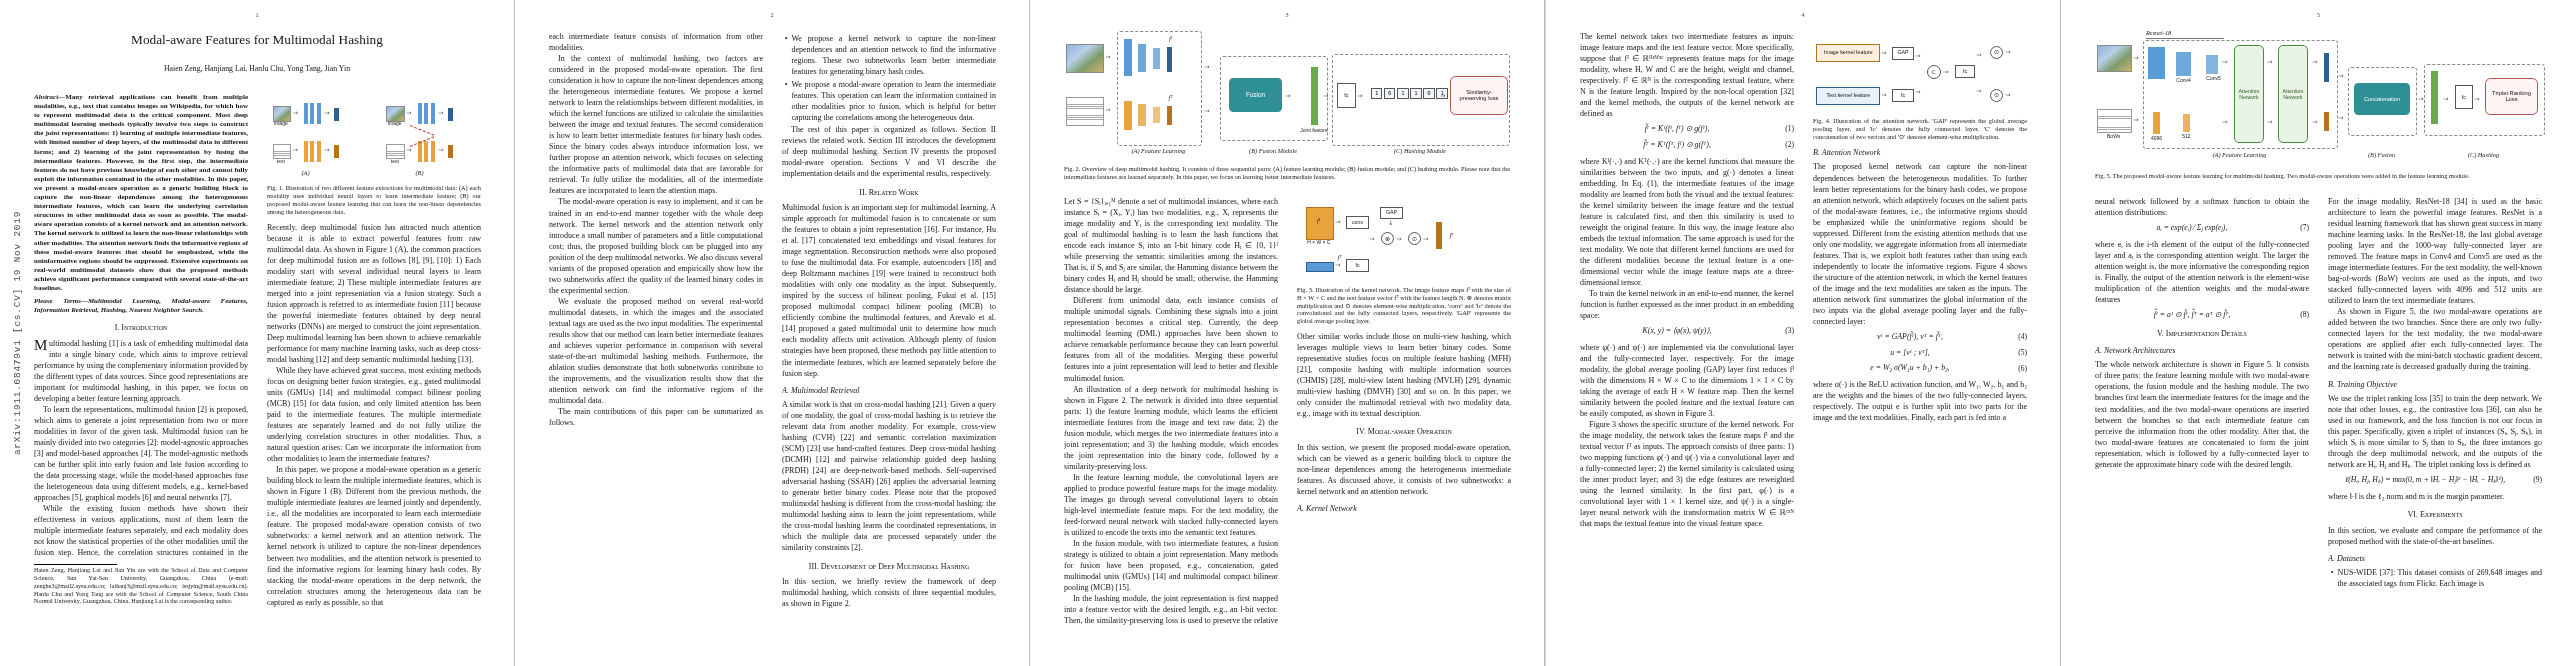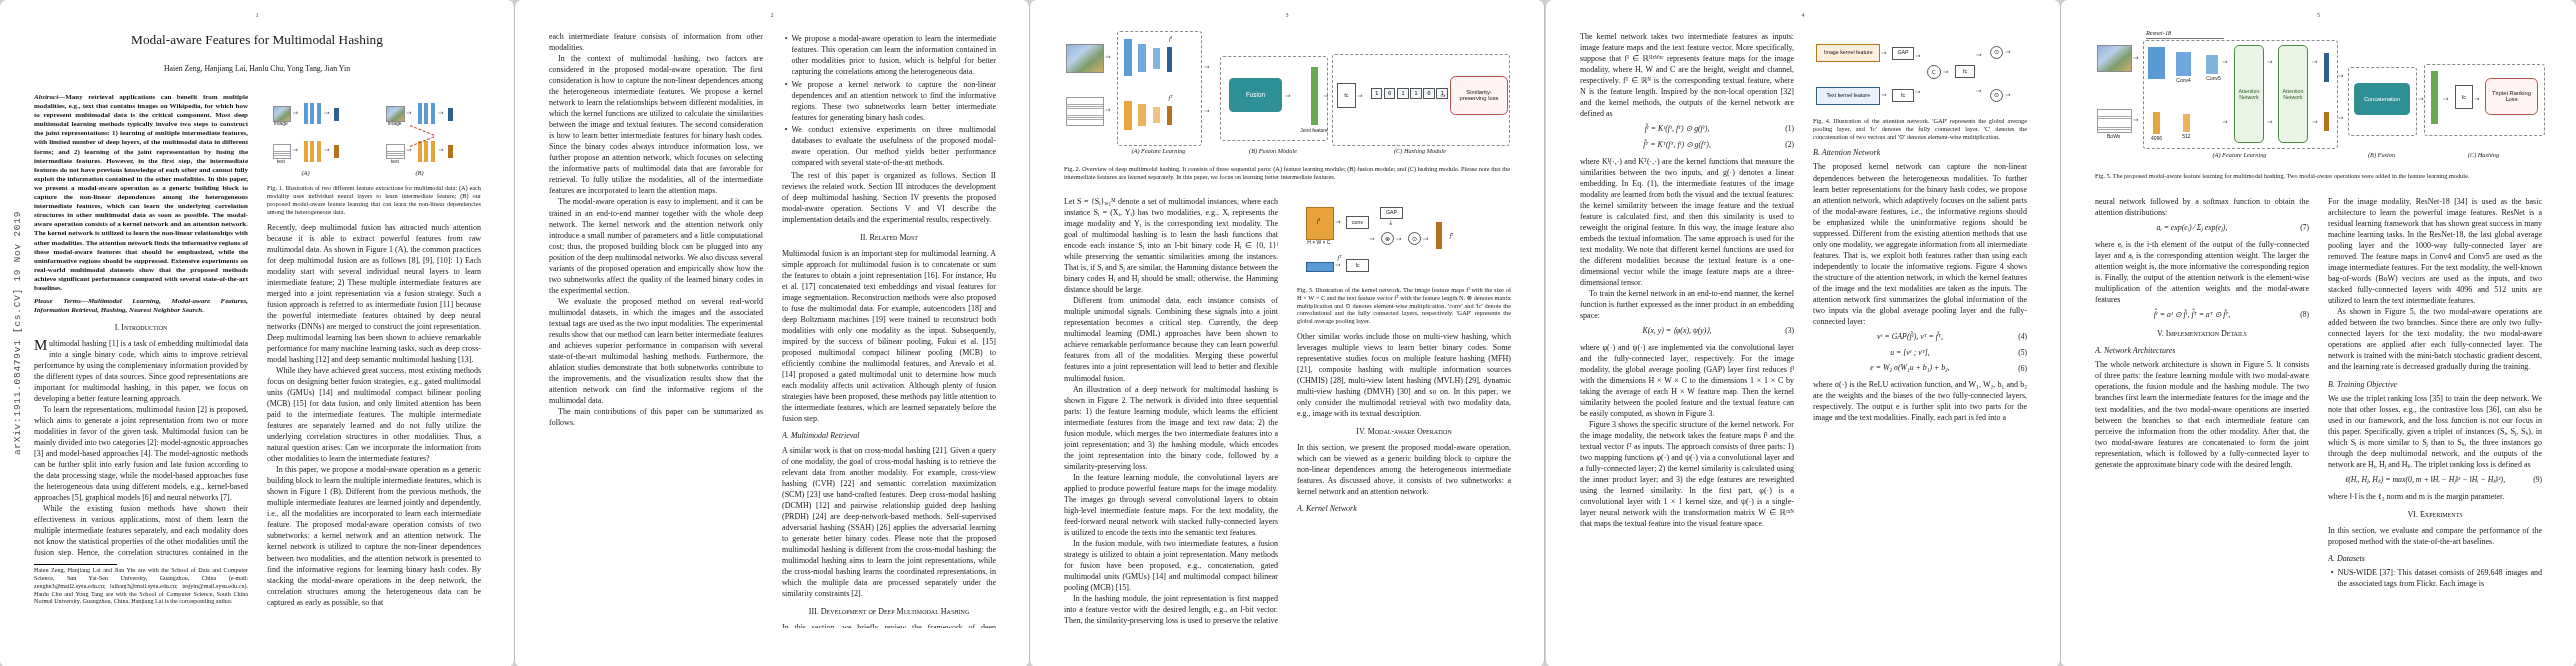--- a/index.html
+++ b/index.html
@@ -1,18 +1,18 @@
 <!DOCTYPE html>
 <html style="font-size:9px"><head>
 <meta charset="utf-8">
 <style>
   html,body{margin:0;padding:0;background:#cfcfcf;}
   .canvas{position:relative;width:2576px;height:667px;overflow:hidden;background:#cfcfcf;}
   .page{position:absolute;top:0;width:515px;height:667px;background:#ffffff;overflow:hidden;
-        font-family:"Liberation Serif",serif;color:#161616;box-sizing:border-box;border-right:0.6px solid #bdbdbd;border-radius:7px;}
+        font-family:"Liberation Serif",serif;color:#161616;box-sizing:border-box;border-right:0.6px solid #bdbdbd;}
   .pageno{position:absolute;top:12.2px;left:0;width:100%;text-align:center;font-size:6.1px;color:#444;}
   .wm{position:absolute;top:333px;left:16.7px;transform:translate(-50%,-50%) rotate(-90deg);
       font-family:"Liberation Mono",monospace;font-size:9.4px;letter-spacing:0.8px;color:#4a4a4a;white-space:nowrap;}
   .title{position:absolute;top:32px;left:0;width:100%;text-align:center;font-size:13.3px;}
   .authors{position:absolute;top:64px;left:0;width:100%;text-align:center;font-size:7.8px;}
   .col{position:absolute;width:214px;text-align:justify;font-size:8px;line-height:1.38;overflow:hidden;}
   .col p{margin:0;text-indent:9px;}
   .noind{text-indent:0 !important;}
   .abs-p{font-weight:bold;font-size:7px;line-height:1.3;margin-bottom:3.9px !important;}
   .terms-p{font-weight:bold;font-style:italic;font-size:7px;line-height:1.3;}
@@ -129,25 +129,24 @@
   <div class="page" style="left:515px">
     <div class="pageno">2</div>
     <div class="col" style="left:34px;top:31px;height:597px">
       <p class="noind">each intermediate feature consists of information from other modalities.</p>
       <p>In the context of multimodal hashing, two factors are considered in the proposed modal-aware operation. The first consideration is how to capture the non-linear dependences among the heterogeneous intermediate features. We propose a kernel network to learn the relationships between different modalities, in which the kernel functions are utilized to calculate the similarities between the image and textual features. The second consideration is how to learn better intermediate features for binary hash codes. Since the binary codes always introduce information loss, we further propose an attention network, which focuses on selecting the informative parts of multimodal data that are favorable for retrieval. To fully utilize the modalities, all of the intermediate features are incorporated to learn the attention maps.</p>
       <p>The modal-aware operation is easy to implement, and it can be trained in an end-to-end manner together with the whole deep network. The kernel network and the attention network only introduce a small number of parameters and a little computational cost; thus, the proposed building block can be plugged into any position of the deep multimodal networks. We also discuss several variants of the proposed operation and empirically show how the two subnetworks affect the quality of the learned binary codes in the experimental section.</p>
       <p>We evaluate the proposed method on several real-world multimodal datasets, in which the images and the associated textual tags are used as the two input modalities. The experimental results show that our method can learn better intermediate features and achieves superior performance in comparison with several state-of-the-art multimodal hashing methods. Furthermore, the ablation studies demonstrate that both subnetworks contribute to the improvements, and the visualization results show that the attention network can find the informative regions of the multimodal data.</p>
       <p>The main contributions of this paper can be summarized as follows.</p>
     </div>
     <div class="col" style="left:267px;top:31px;height:597px">
+      <div class="bul">We propose a kernel network to capture the non-linear dependences and an attention network to find the informative regions. These two subnetworks learn better intermediate features for generating binary hash codes.</div>
       <div class="bul">We propose a modal-aware operation to learn the intermediate features. This operation can learn the information contained in other modalities prior to fusion, which is helpful for better capturing the correlations among the heterogeneous data.</div>
-      <div class="bul">We propose a kernel network to capture the non-linear dependences and an attention network to find the informative regions. These two subnetworks learn better intermediate features for generating binary hash codes.</div>
-      <div class="bul">We conduct extensive experiments on three multimodal databases to evaluate the usefulness of the proposed modal-aware operation. Our method yields better performance compared with several state-of-the-art methods.</div>
       <p>The rest of this paper is organized as follows. Section II reviews the related work. Section III introduces the development of deep multimodal hashing. Section IV presents the proposed modal-aware operation. Sections V and VI describe the implementation details and the experimental results, respectively.</p>
-      <div class="sech">II. Related Most</div>
+      <div class="sech">II. Related Work</div>
       <p class="noind">Multimodal fusion is an important step for multimodal learning. A simple approach for multimodal fusion is to concatenate or sum the features to obtain a joint representation [16]. For instance, Hu et al. [17] concatenated text embeddings and visual features for image segmentation. Reconstruction methods were also proposed to fuse the multimodal data. For example, autoencoders [18] and deep Boltzmann machines [19] were trained to reconstruct both modalities with only one modality as the input. Subsequently, inspired by the success of bilinear pooling, Fukui et al. [15] proposed multimodal compact bilinear pooling (MCB) to efficiently combine the multimodal features, and Arevalo et al. [14] proposed a gated multimodal unit to determine how much each modality affects unit activation. Although plenty of fusion strategies have been proposed, these methods pay little attention to the intermediate features, which are learned separately before the fusion step.</p>
       <div class="subh">A. Multimodal Retrieval</div>
       <p class="noind">A similar work is that on cross-modal hashing [21]. Given a query of one modality, the goal of cross-modal hashing is to retrieve the relevant data from another modality. For example, cross-view hashing (CVH) [22] and semantic correlation maximization (SCM) [23] use hand-crafted features. Deep cross-modal hashing (DCMH) [12] and pairwise relationship guided deep hashing (PRDH) [24] are deep-network-based methods. Self-supervised adversarial hashing (SSAH) [26] applies the adversarial learning to generate better binary codes. Please note that the proposed multimodal hashing is different from the cross-modal hashing: the multimodal hashing aims to learn the joint representations, while the cross-modal hashing learns the coordinated representations, in which the multiple data are processed separately under the similarity constraints [2].</p>
       <div class="sech">III. Development of Deep Multimodal Hashing</div>
       <p class="noind">In this section, we briefly review the framework of deep multimodal hashing, which consists of three sequential modules, as shown in Figure 2.</p>
     </div>
   </div>
 
   <div class="page" style="left:1030px">
     <div class="pageno">3</div>

